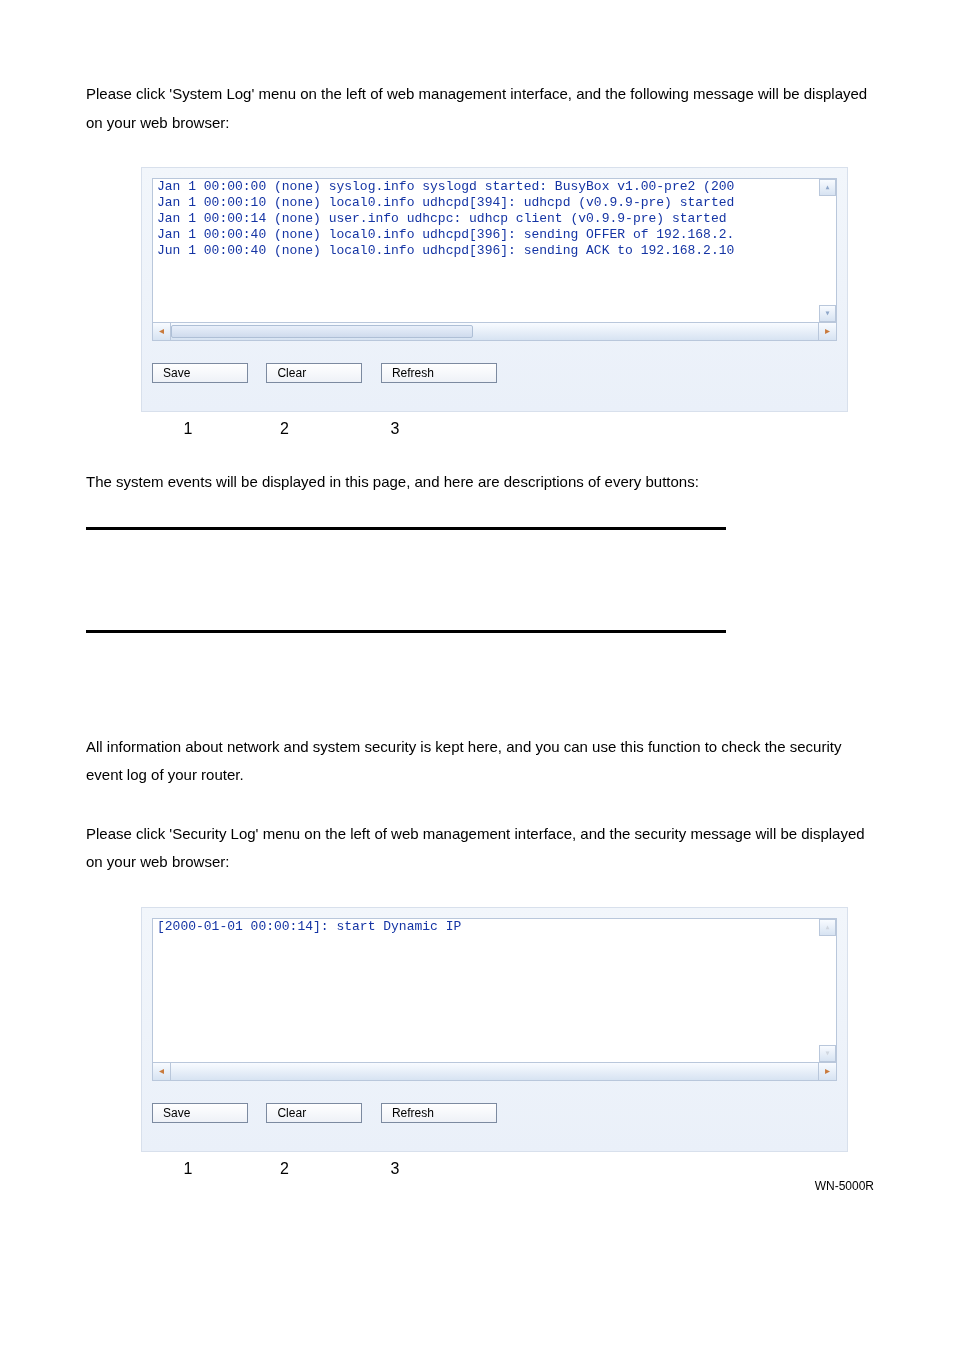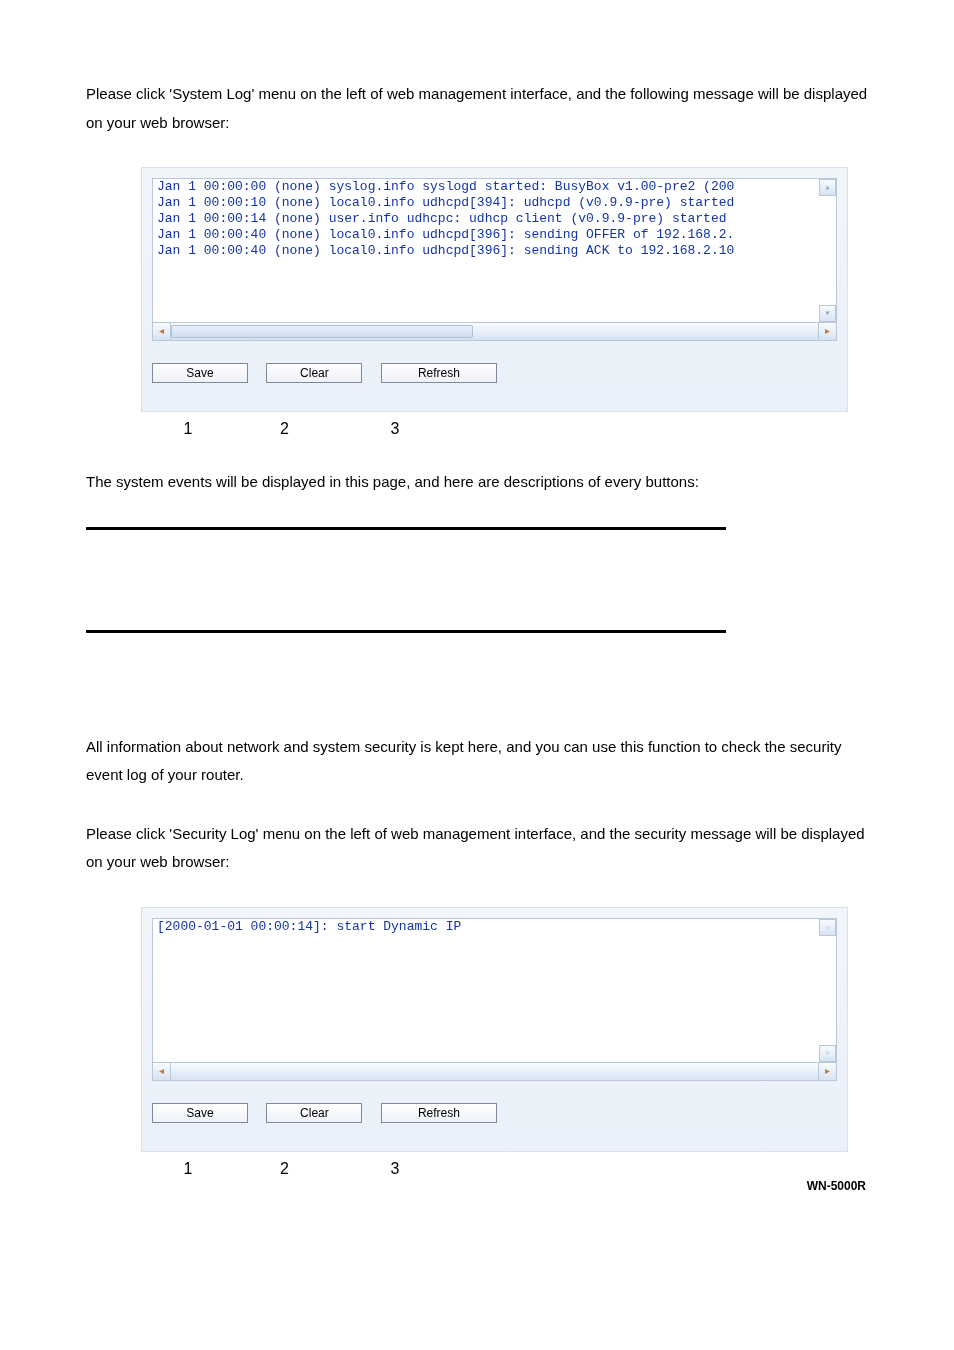--- a/index.html
+++ b/index.html
@@ -81,21 +81,21 @@
     background: linear-gradient(#e8effa, #cfdbed);
     border: 1px solid #aebfd6;
     border-radius: 2px;
   }
   .btnrow {
     margin-top: 22px;
   }
   .btn {
     display: inline-block;
     min-width: 74px;
-    text-align: center;
+    text-align: left;
     padding: 2px 10px;
     margin-right: 14px;
     background: linear-gradient(#ffffff, #eef1f7);
     border: 1px solid #7c8aa0;
     font-size: 12px;
     font-family: Arial, sans-serif;
     color: #000;
     cursor: pointer;
   }
   .numbers {
@@ -107,42 +107,41 @@
   .hr {
     border: none;
     border-top: 3px solid #000;
     margin: 0;
   }
   .hr-wrap {
     width: 640px;
   }
   .footer {
     position: absolute;
-    right: 88px;
+    right: 80px;
     bottom: 25px;
     font-size: 12px;
-    font-weight: bold;
   }
   .disabled-arrow { color: #d0d6df; }
 </style>
 </head>
 <body>
 
 <div class="page">
 
   <div class="para">Please click 'System Log' menu on the left of web management interface, and the following message will be displayed on your web browser:</div>
 
   <div class="panel">
     <div style="position:relative;">
       <div class="logbox">
         <div class="line">Jan  1 00:00:00 (none) syslog.info syslogd started: BusyBox v1.00-pre2 (200</div>
         <div class="line">Jan  1 00:00:10 (none) local0.info udhcpd[394]: udhcpd (v0.9.9-pre) started</div>
         <div class="line">Jan  1 00:00:14 (none) user.info udhcpc: udhcp client (v0.9.9-pre) started</div>
         <div class="line">Jan  1 00:00:40 (none) local0.info udhcpd[396]: sending OFFER of 192.168.2.</div>
-        <div class="line">Jan  1 00:00:40 (none) local0.info udhcpd[396]: sending ACK to 192.168.2.10</div>
+        <div class="line">Jun  1 00:00:40 (none) local0.info udhcpd[396]: sending ACK to 192.168.2.10</div>
         <div class="scroll-up">▴</div>
         <div class="scroll-down">▾</div>
       </div>
       <div class="hscroll">
         <div class="arrow-l">◂</div>
         <div class="thumb" style="left:18px; width:300px;"></div>
         <div class="arrow-r">▸</div>
       </div>
     </div>
     <div class="btnrow">

